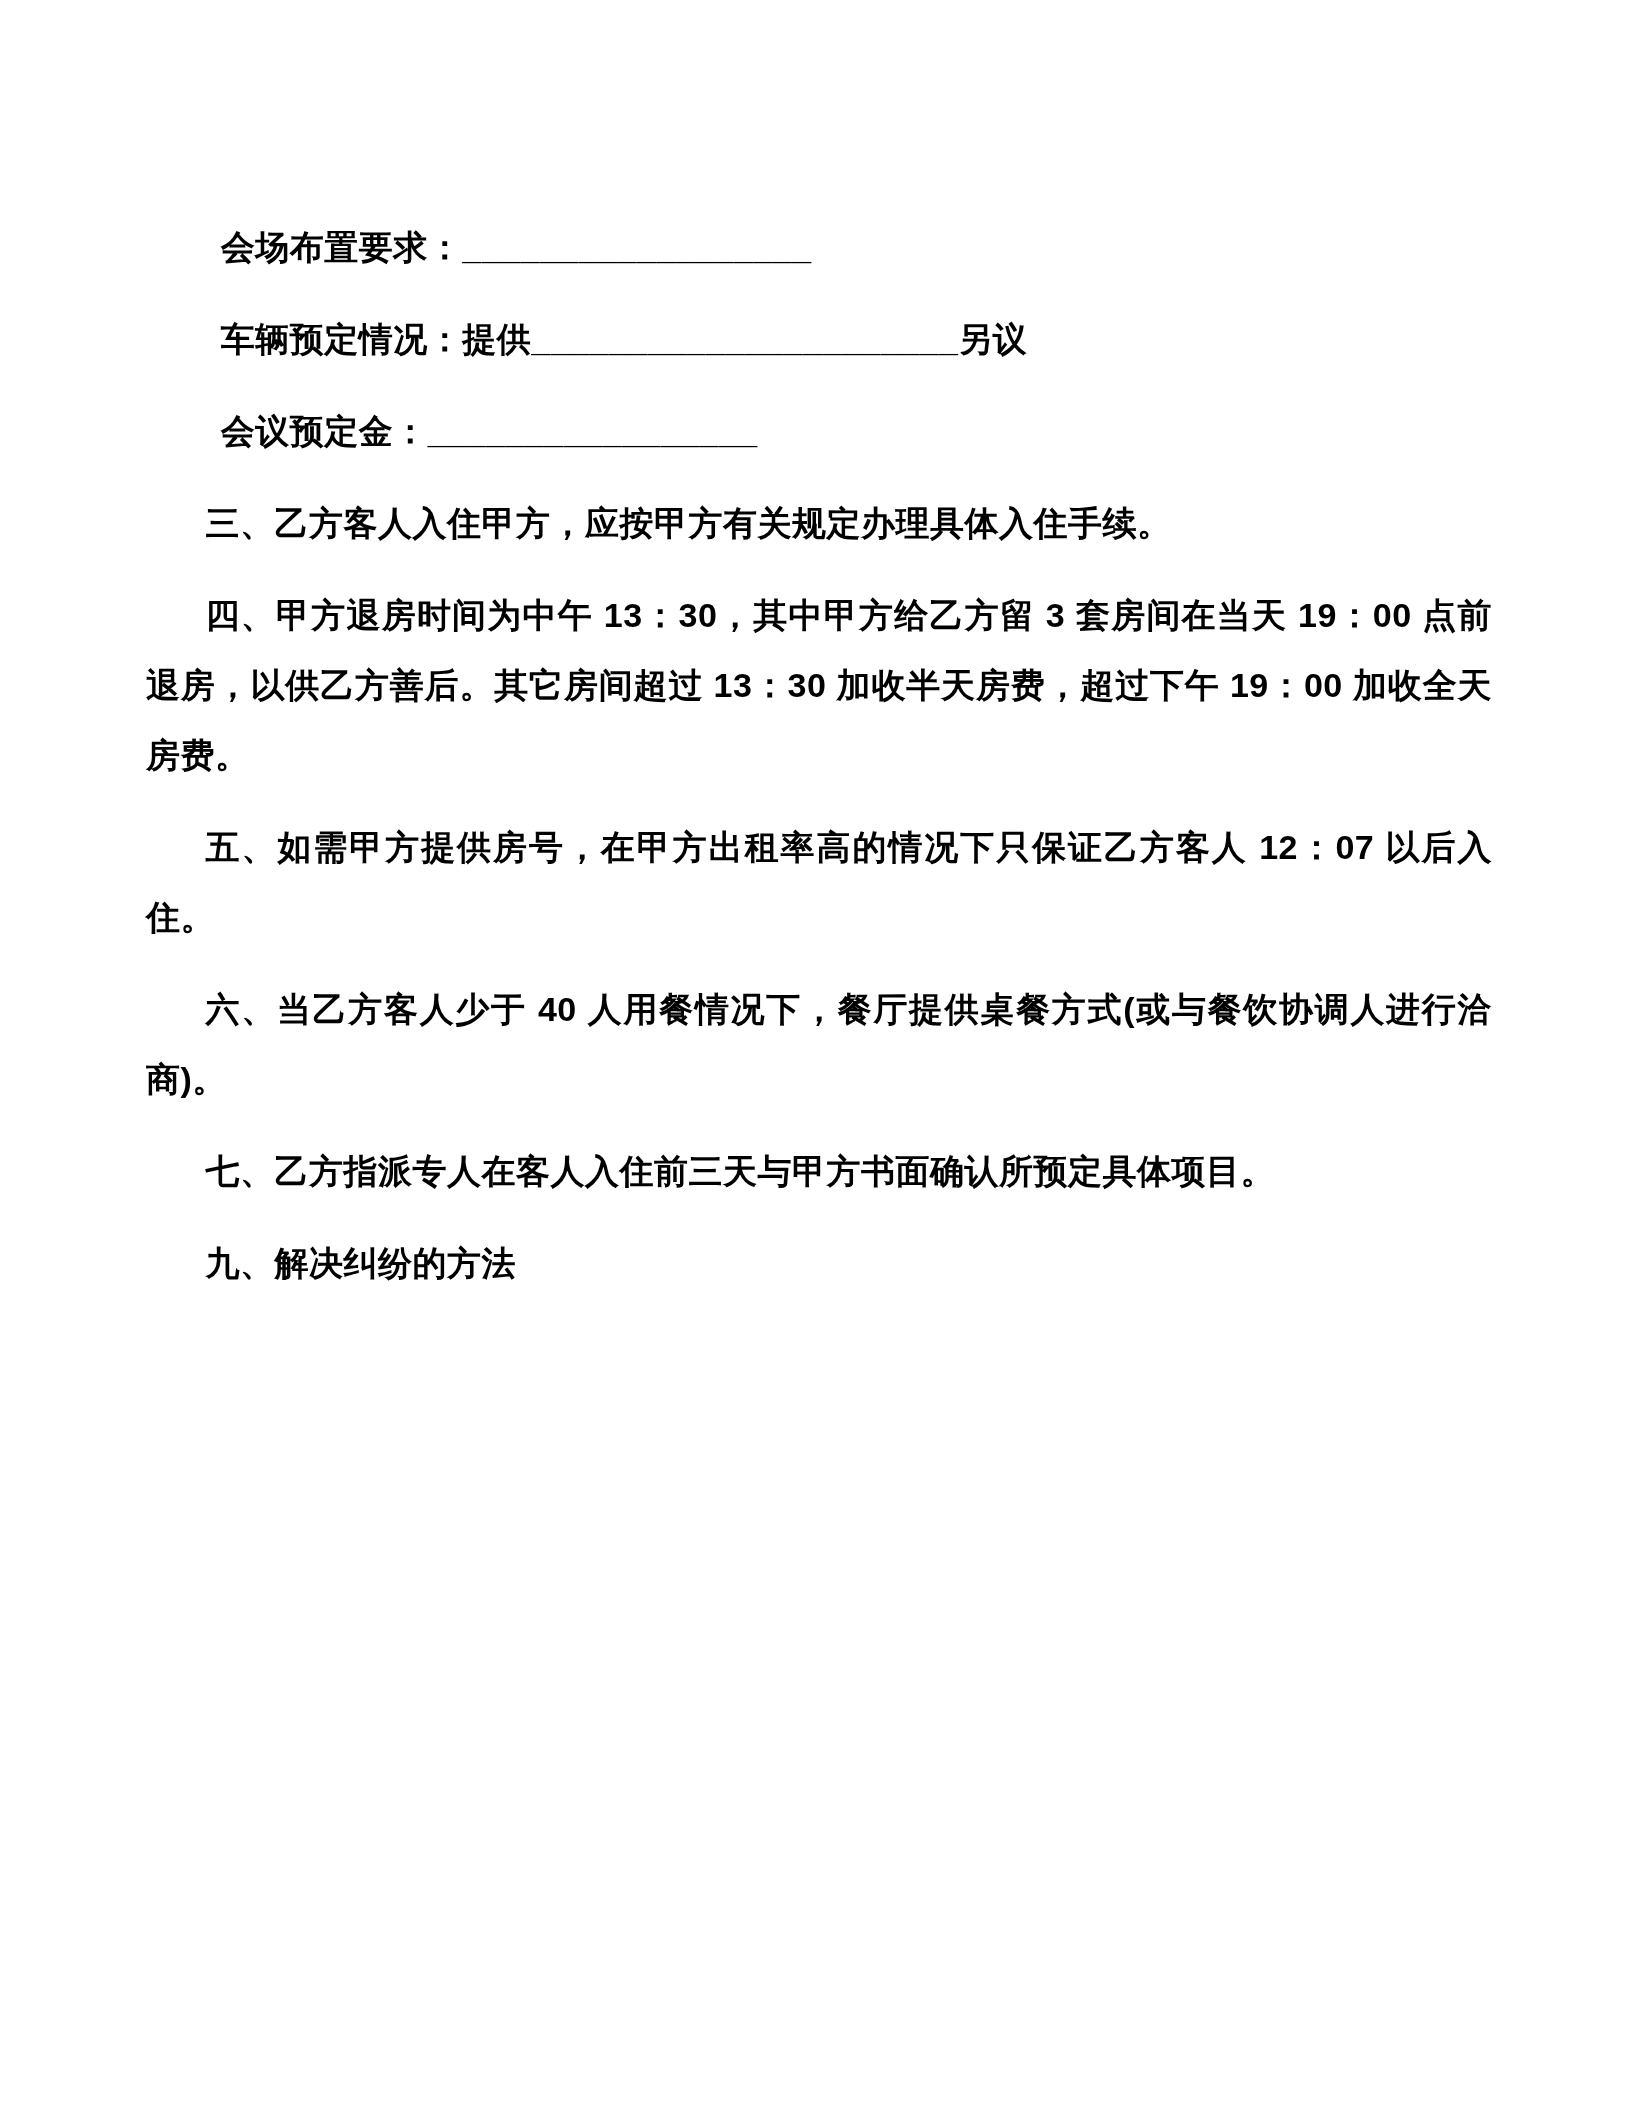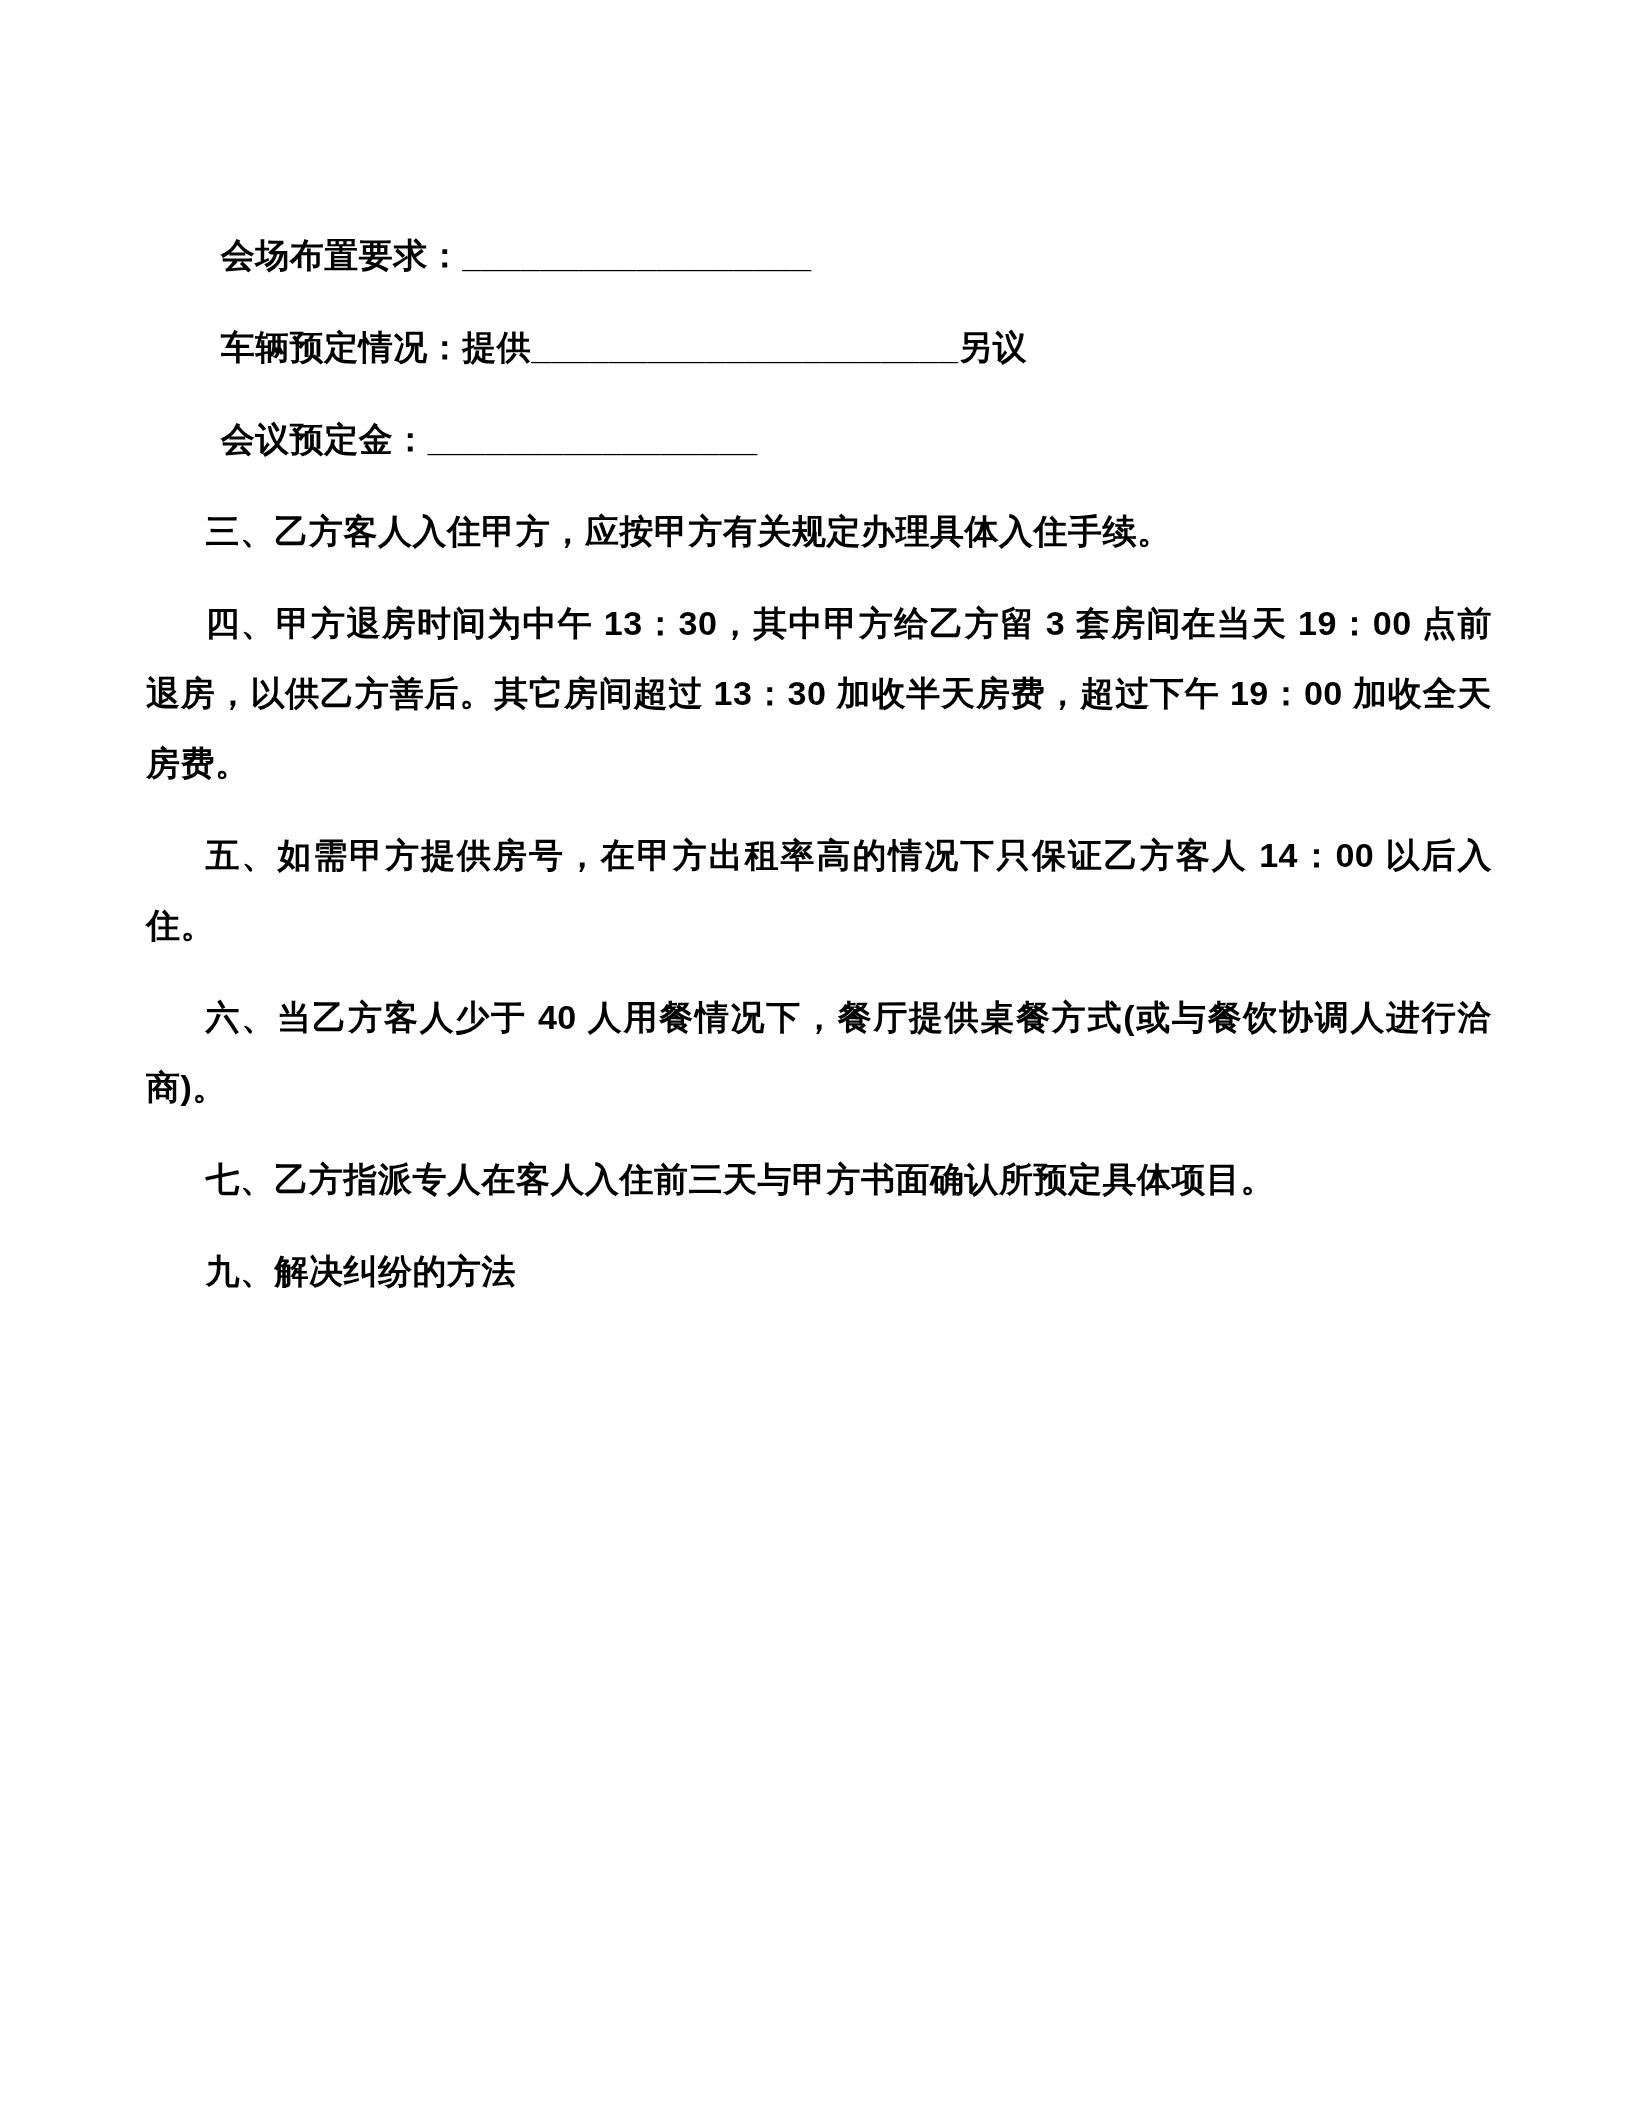--- a/index.html
+++ b/index.html
@@ -14,21 +14,21 @@
     background: #ffffff;
     box-sizing: border-box;
     overflow: hidden;
     font-family: "Liberation Sans", "DejaVu Sans", sans-serif;
     font-weight: bold;
     color: #000000;
   }
   .content {
     position: absolute;
     left: 146px;
-    top: 220px;
+    top: 212px;
     width: 1346px;
   }
   p.doc-line {
     margin: 0 0 22px 0;
     font-size: 34px;
     line-height: 70px;
     text-align: justify;
     letter-spacing: 0.5px;
     word-break: break-all;
   }
@@ -43,18 +43,18 @@
 </head>
 <body>
 
 <div class="page">
   <div class="content">
     <p class="doc-line fill-line">会场布置要求：__________________</p>
     <p class="doc-line fill-line">车辆预定情况：提供______________________另议</p>
     <p class="doc-line fill-line">会议预定金：_________________</p>
     <p class="doc-line clause">三、乙方客人入住甲方，应按甲方有关规定办理具体入住手续。</p>
     <p class="doc-line clause">四、甲方退房时间为中午 13：30，其中甲方给乙方留 3 套房间在当天 19：00 点前退房，以供乙方善后。其它房间超过 13：30 加收半天房费，超过下午 19：00 加收全天房费。</p>
-    <p class="doc-line clause">五、如需甲方提供房号，在甲方出租率高的情况下只保证乙方客人 14：00 以后入住。</p>
+    <p class="doc-line clause">五、如需甲方提供房号，在甲方出租率高的情况下只保证乙方客人 12：07 以后入住。</p>
     <p class="doc-line clause">六、当乙方客人少于 40 人用餐情况下，餐厅提供桌餐方式(或与餐饮协调人进行洽商)。</p>
     <p class="doc-line clause">七、乙方指派专人在客人入住前三天与甲方书面确认所预定具体项目。</p>
     <p class="doc-line clause">九、解决纠纷的方法</p>
   </div>
 </div>
 
 </body></html>

